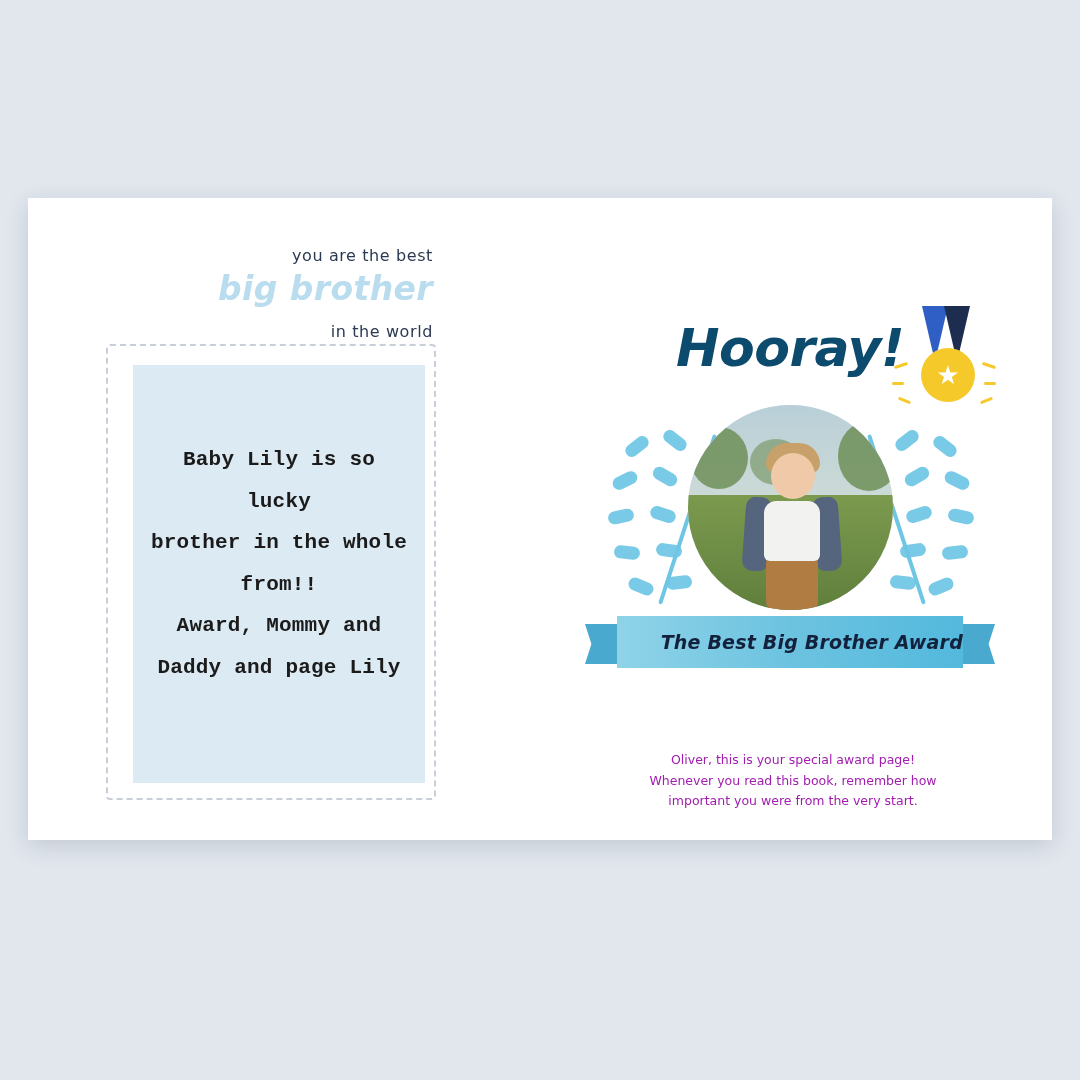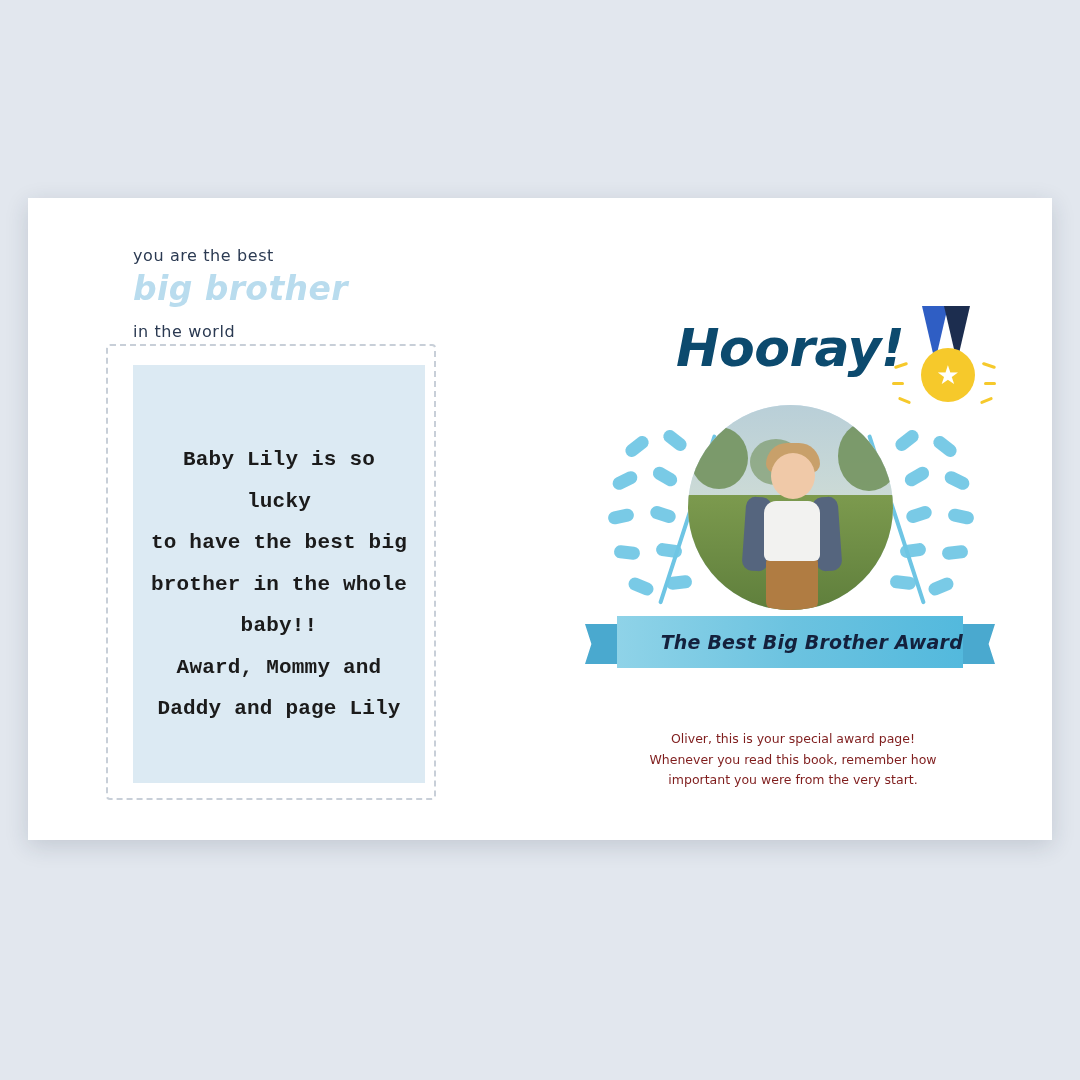--- a/index.html
+++ b/index.html
@@ -37,21 +37,21 @@
     top: 0;
     width: 500px;
     height: 642px;
   }
 
   .heading-block {
     position: absolute;
     left: 105px;
     top: 48px;
     width: 300px;
-    text-align: left;
+    text-align: right;
   }
   .head-small-top {
     font-family: "DejaVu Sans", sans-serif;
     font-size: 16px;
     color: #2b3a52;
     letter-spacing: 0.6px;
   }
   .head-big {
     font-family: "DejaVu Sans", sans-serif;
     font-size: 33px;
@@ -256,27 +256,27 @@
     width: 40px;
     height: 40px;
     background: #4aa9cf;
   }
   .banner-tail-l { left: 0; clip-path: polygon(0 0, 100% 0, 100% 100%, 0 100%, 16% 50%); }
   .banner-tail-r { right: 0; clip-path: polygon(0 0, 100% 0, 84% 50%, 100% 100%, 0 100%); }
 
   .caption {
     position: absolute;
     left: 90px;
-    top: 531px;
+    top: 552px;
     width: 350px;
     text-align: center;
     font-family: "DejaVu Sans", sans-serif;
     font-size: 12.5px;
     line-height: 1.65;
-    color: #7f1d1d;
+    color: #a21caf;
   }
 </style>
 </head>
 <body>
 
 <div id="stage">
 
   <div class="spread">
 
     <div class="left-page">
@@ -285,23 +285,22 @@
         <div class="head-small-top">you are the best</div>
         <div class="head-big">big brother</div>
         <div class="head-small-bottom">in the world</div>
       </div>
 
       <div class="stamp-frame"></div>
 
       <div class="note-card">
         <div class="note-text">
           <div>Baby Lily is so lucky</div>
-          <div>to have the best big</div>
           <div>brother in the whole</div>
-          <div>baby!!</div>
+          <div>from!!</div>
           <div>Award, Mommy and</div>
           <div>Daddy and page Lily</div>
         </div>
       </div>
 
     </div>
 
     <div class="right-page">
 
       <div class="hooray">Hooray!</div>

